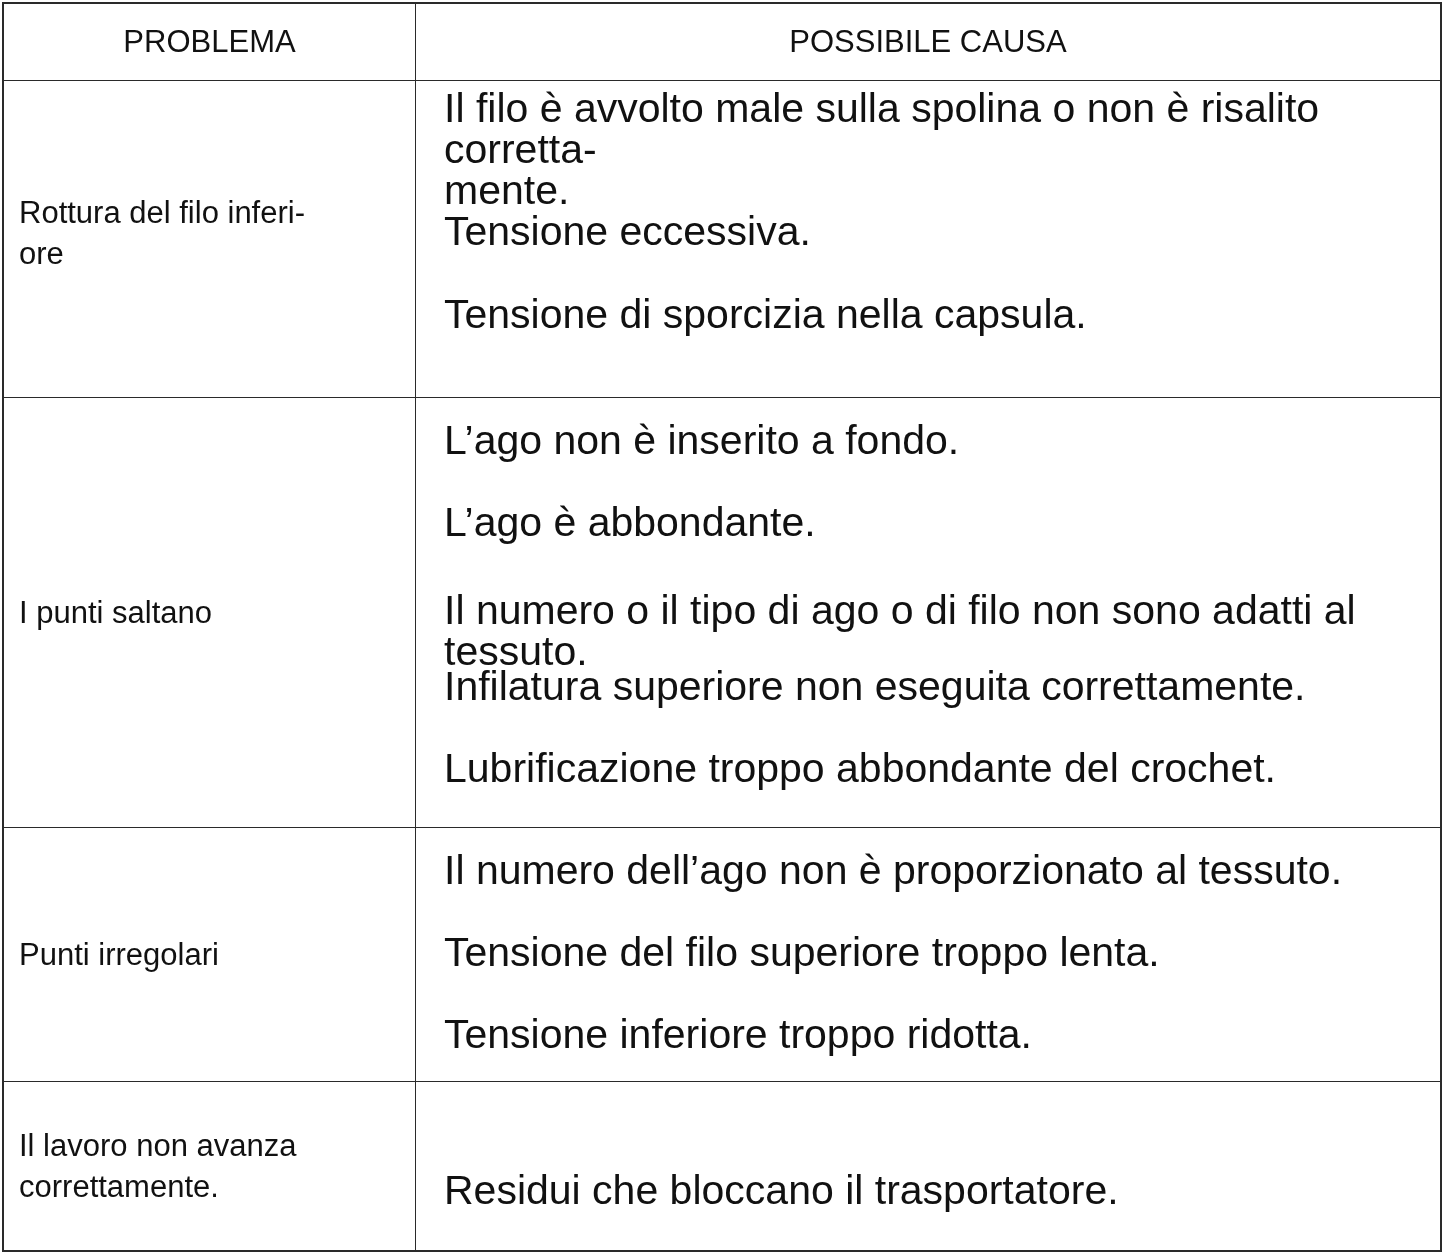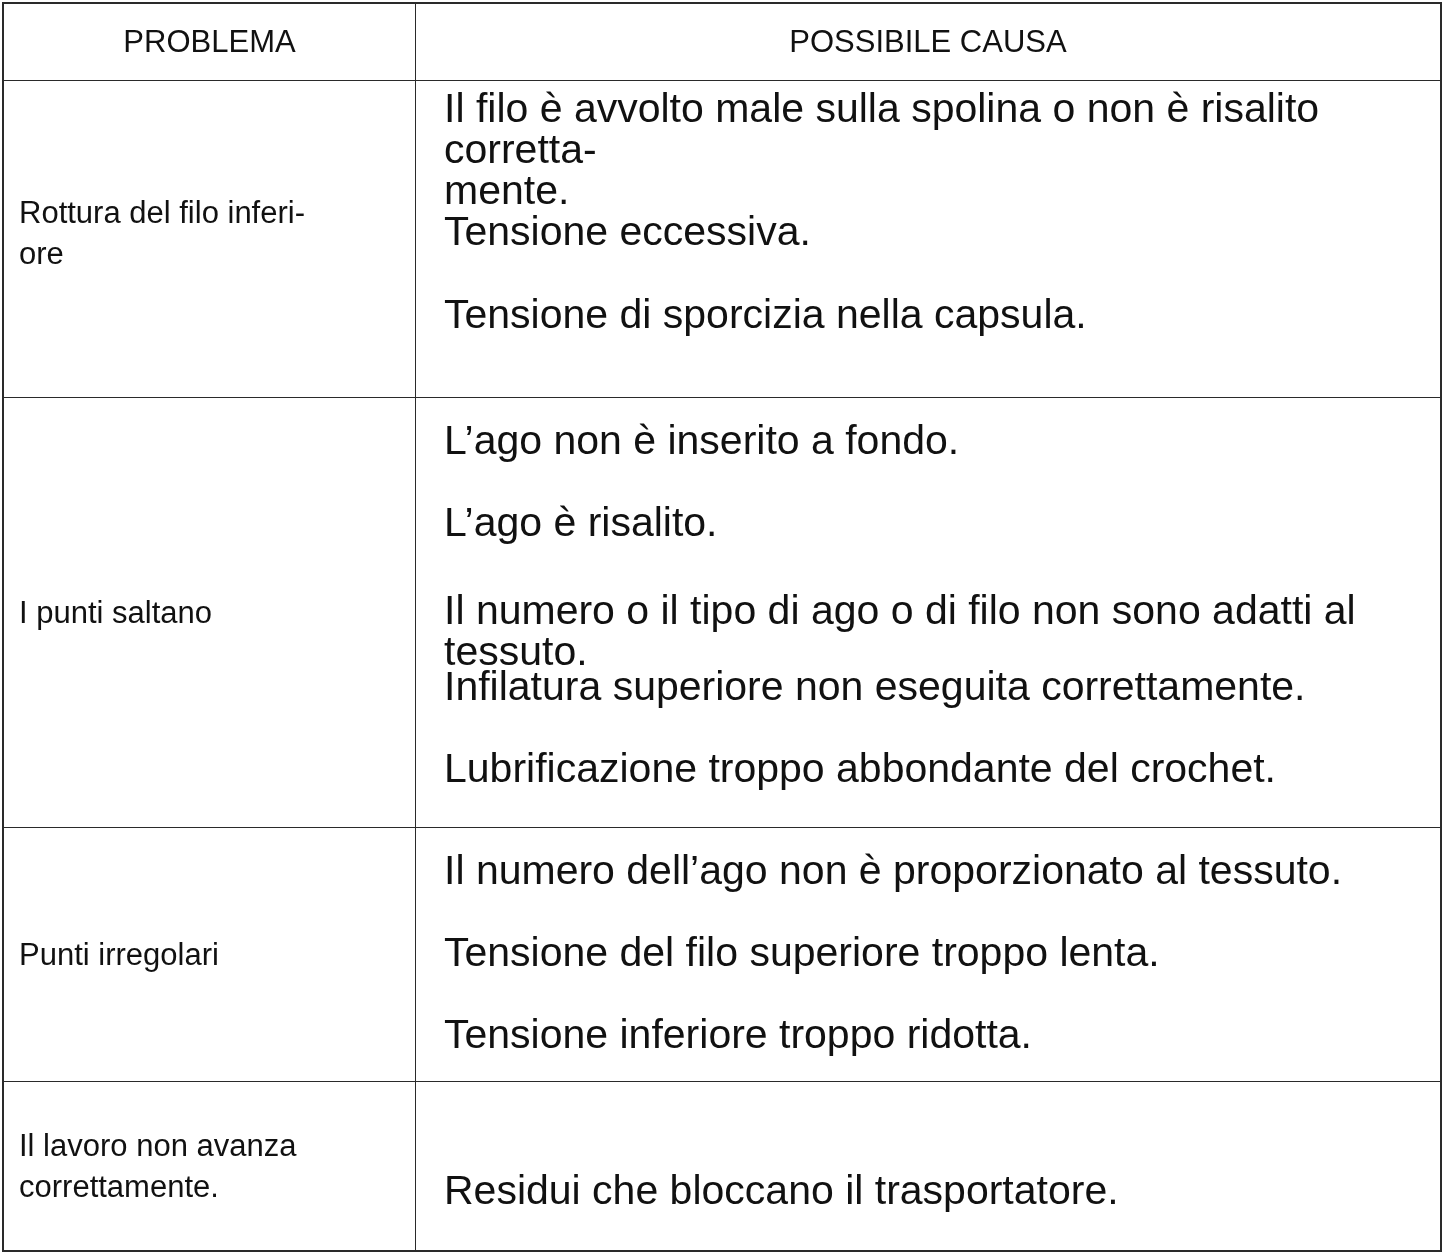--- a/index.html
+++ b/index.html
@@ -38,21 +38,21 @@
       <div class="cause" style="top:226px;">Tensione di sporcizia nella capsula.</div>
     </div>
   </div>
 
   <div class="row" style="top:394px; height:430px;">
     <div class="cell-left prob">
       <span>I punti saltano</span>
     </div>
     <div class="cell-right">
       <div class="cause" style="top:22px;">L’ago non è inserito a fondo.</div>
-      <div class="cause" style="top:104px;">L’ago è risalito.</div>
+      <div class="cause" style="top:104px;">L’ago è abbondante.</div>
       <div class="cause" style="top:192px;">Il numero o il tipo di ago o di filo non sono adatti al tessuto.</div>
       <div class="cause" style="top:350px;">Lubrificazione troppo abbondante del crochet.</div>
       <div class="cause" style="top:268px;">Infilatura superiore non eseguita correttamente.</div>
     </div>
   </div>
 
   <div class="row" style="top:824px; height:254px;">
     <div class="cell-left prob">
       <span>Punti irregolari</span>
     </div>

